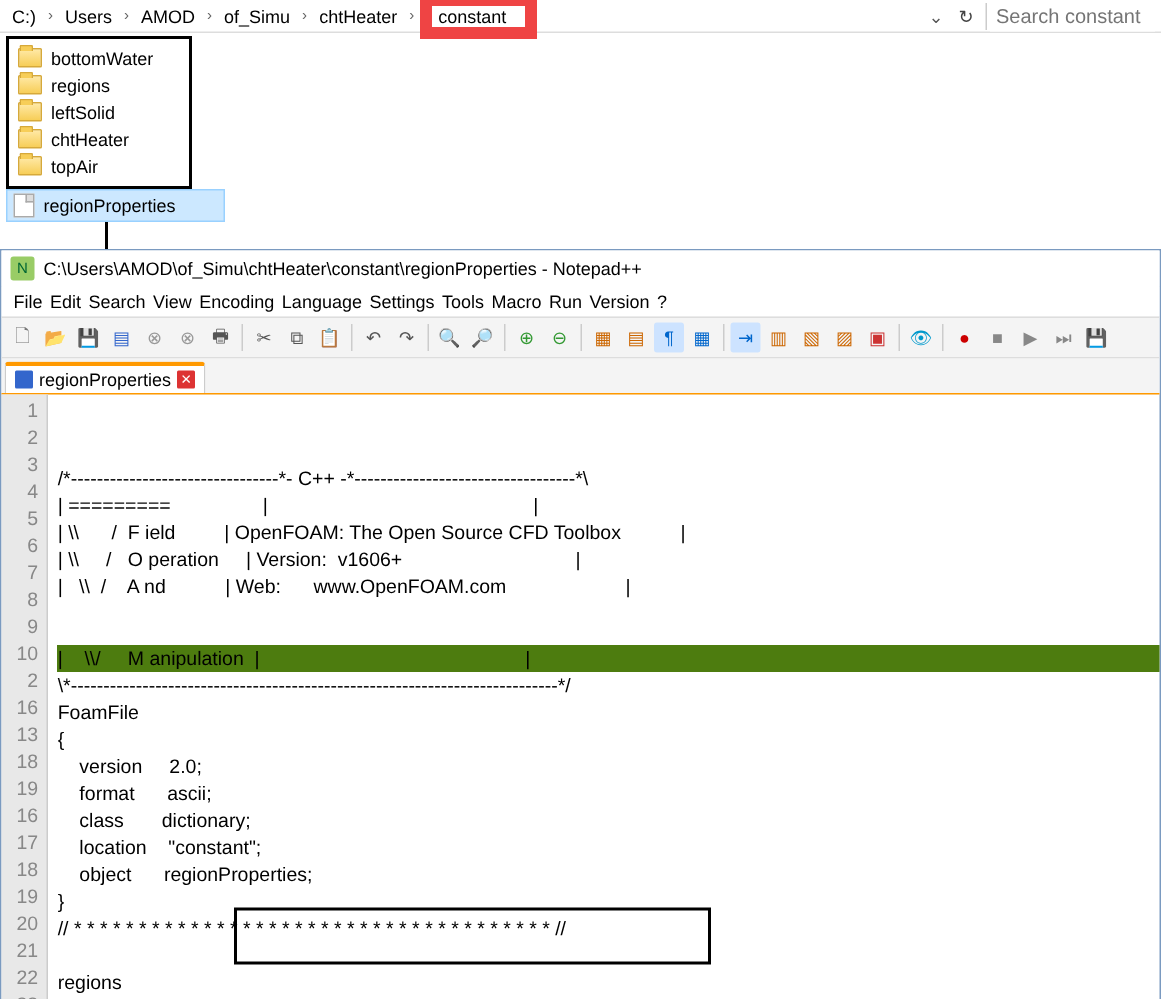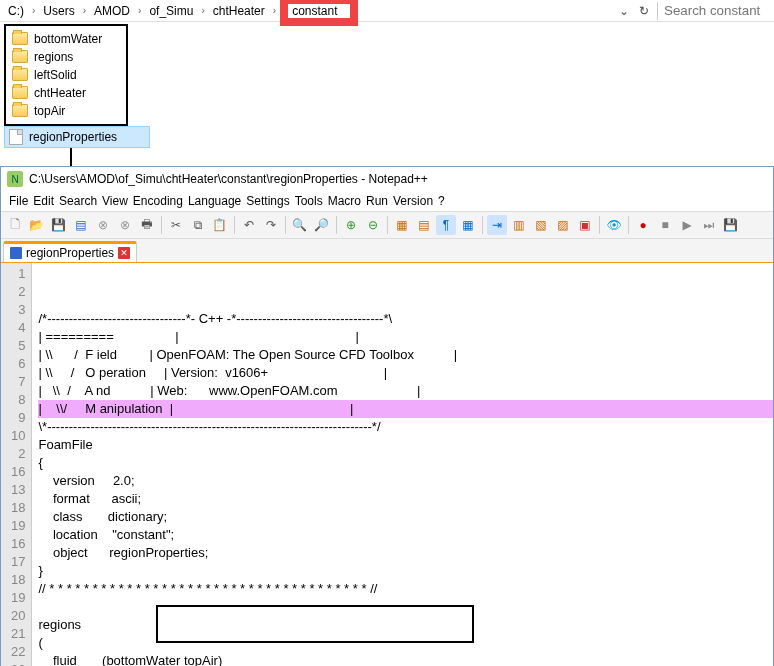--- a/index.html
+++ b/index.html
@@ -40,21 +40,21 @@
 
 .npp-tabbar { display:flex; background:#f4f4f4; padding:2px 2px 0 2px; border-bottom:1px solid #f90;}
 .npp-tab { display:flex; align-items:center; gap:4px; background:#fff; border:1px solid #ccc; border-bottom:none; padding:2px 6px; border-radius:3px 3px 0 0; border-top:3px solid #f90;}
 .tab-close { width:12px; height:12px; background:#d33; color:#fff; font-size:9px; display:flex; align-items:center; justify-content:center; border-radius:1px;}
 
 .editor { display:flex; font-family: "Courier New", monospace; font-size: 13px; }
 .gutter { background:#e8e8e8; color:#888; text-align:right; padding:2px 6px 2px 10px; user-select:none; border-right:1px solid #ccc;}
 .gutter div { height:18px; line-height:18px;}
 .code { flex:1; padding:2px 0 2px 6px; white-space:pre; position:relative;}
 .code-line { height:18px; line-height:18px; }
-.hl { background:#f0abfc; }
+.hl { background:#4d7c0f;margin-top:30px; }
 .code-box { position:absolute; border:2px solid #000; }
 </style>
 </head>
 <body>
 
 <div class="explorer">
   <div class="breadcrumb">
     <span class="bc-item">C:)</span>
     <span class="bc-sep">›</span>
     <span class="bc-item">Users</span>

